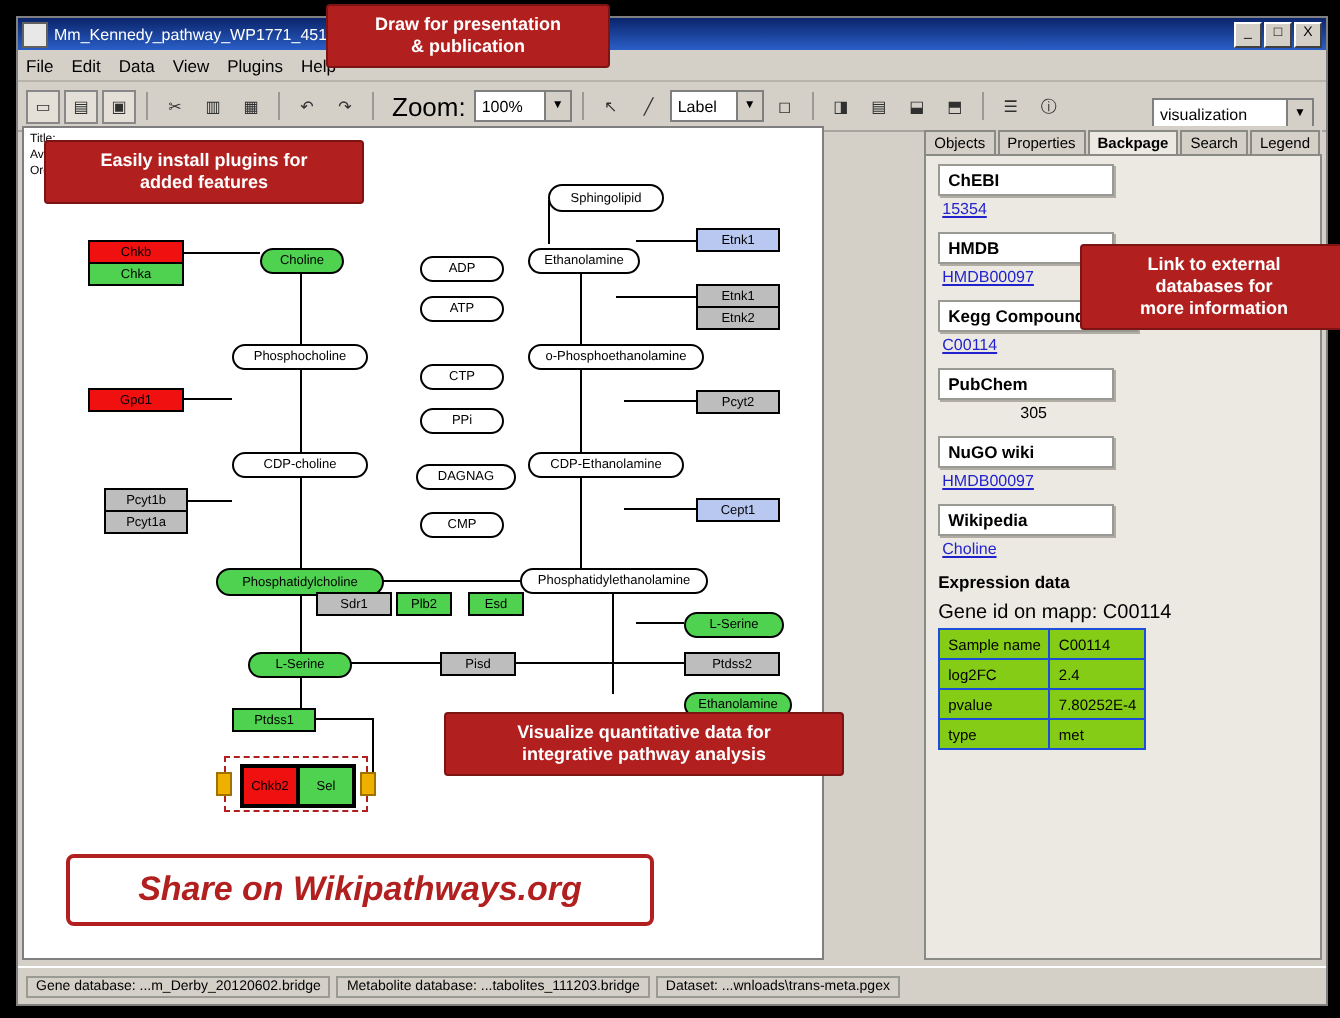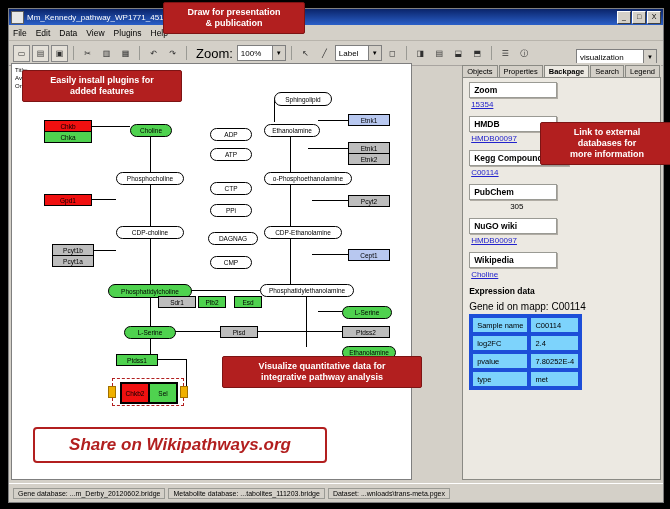--- a/index.html
+++ b/index.html
@@ -25,21 +25,21 @@
   .tabs{display:flex;font-size:7.5px;height:14px;align-items:flex-end;}
   .tab{background:#d4d0c8;border:1px solid #8a8a84;border-bottom:none;padding:1px 4px 1px 4px;margin-right:1px;}
   .tab.active{background:#ece9e2;font-weight:bold;margin-top:44px;}
   .panelbody{position:absolute;left:0;right:0;top:14px;bottom:0;background:#ece9e2;border:1px solid #8a8a84;overflow:hidden;padding:4px 6px;}
   .dbbox{background:#fff;border:1px solid #9a9a94;box-shadow:1px 1px 0 #b0aca4;font-size:8.5px;font-weight:bold;padding:2px 4px;width:78px;margin-bottom:2px;}
   .dblink{color:#2222cc;text-decoration:underline;font-size:8px;margin:0 0 7px 2px;}
   .dbplain{font-size:8px;margin:0 0 7px 2px;padding-left:39px;}
   .exprhdr{font-size:8.5px;font-weight:bold;margin:6px 0 5px 0;}
   .genelabel{font-size:10px;margin-bottom:2px;}
   table.expr{border-collapse:collapse;font-size:7.5px;}
-  table.expr td{border:4px solid #1d4ed8;background:#7dd3fc;padding:1px 4px;height:12px;}
+  table.expr td{border:1px solid #1d4ed8;background:#84cc16;padding:1px 4px;height:12px;}
   .statusbar{position:absolute;left:0;right:0;bottom:0;height:18px;background:#d4d0c8;border-top:1px solid #fff;display:flex;align-items:center;font-size:7px;padding-left:4px;}
   .statuscell{border:1px solid #9a9a94;background:#d4d0c8;padding:1px 4px;margin-right:3px;}
   
   .node{position:absolute;font-size:6.5px;text-align:center;display:flex;align-items:center;justify-content:center;color:#000;}
   .met{border:1px solid #000;border-radius:9px;background:#fff;}
   .gene{border:1px solid #000;background:#bdbdbd;}
   .gene.green{background:#4fd24f;}
   .gene.red{background:#f01010;}
   .gene.blue{background:#b8c8f0;}
   .gene.sel{border:2px solid #000;}
@@ -263,21 +263,21 @@
 
     <div class="sidepanel">
       <div class="tabs">
         <div class="tab">Objects</div>
         <div class="tab">Properties</div>
         <div class="tab active">Backpage</div>
         <div class="tab">Search</div>
         <div class="tab">Legend</div>
       </div>
       <div class="panelbody">
-        <div class="dbbox">Zoom</div>
+        <div class="dbbox">ChEBI</div>
         <div class="dblink">15354</div>
 
         <div class="dbbox">HMDB</div>
         <div class="dblink">HMDB00097</div>
 
         <div class="dbbox" style="width:90px;">Kegg Compound</div>
         <div class="dblink">C00114</div>
 
         <div class="dbbox">PubChem</div>
         <div class="dbplain">305</div>

